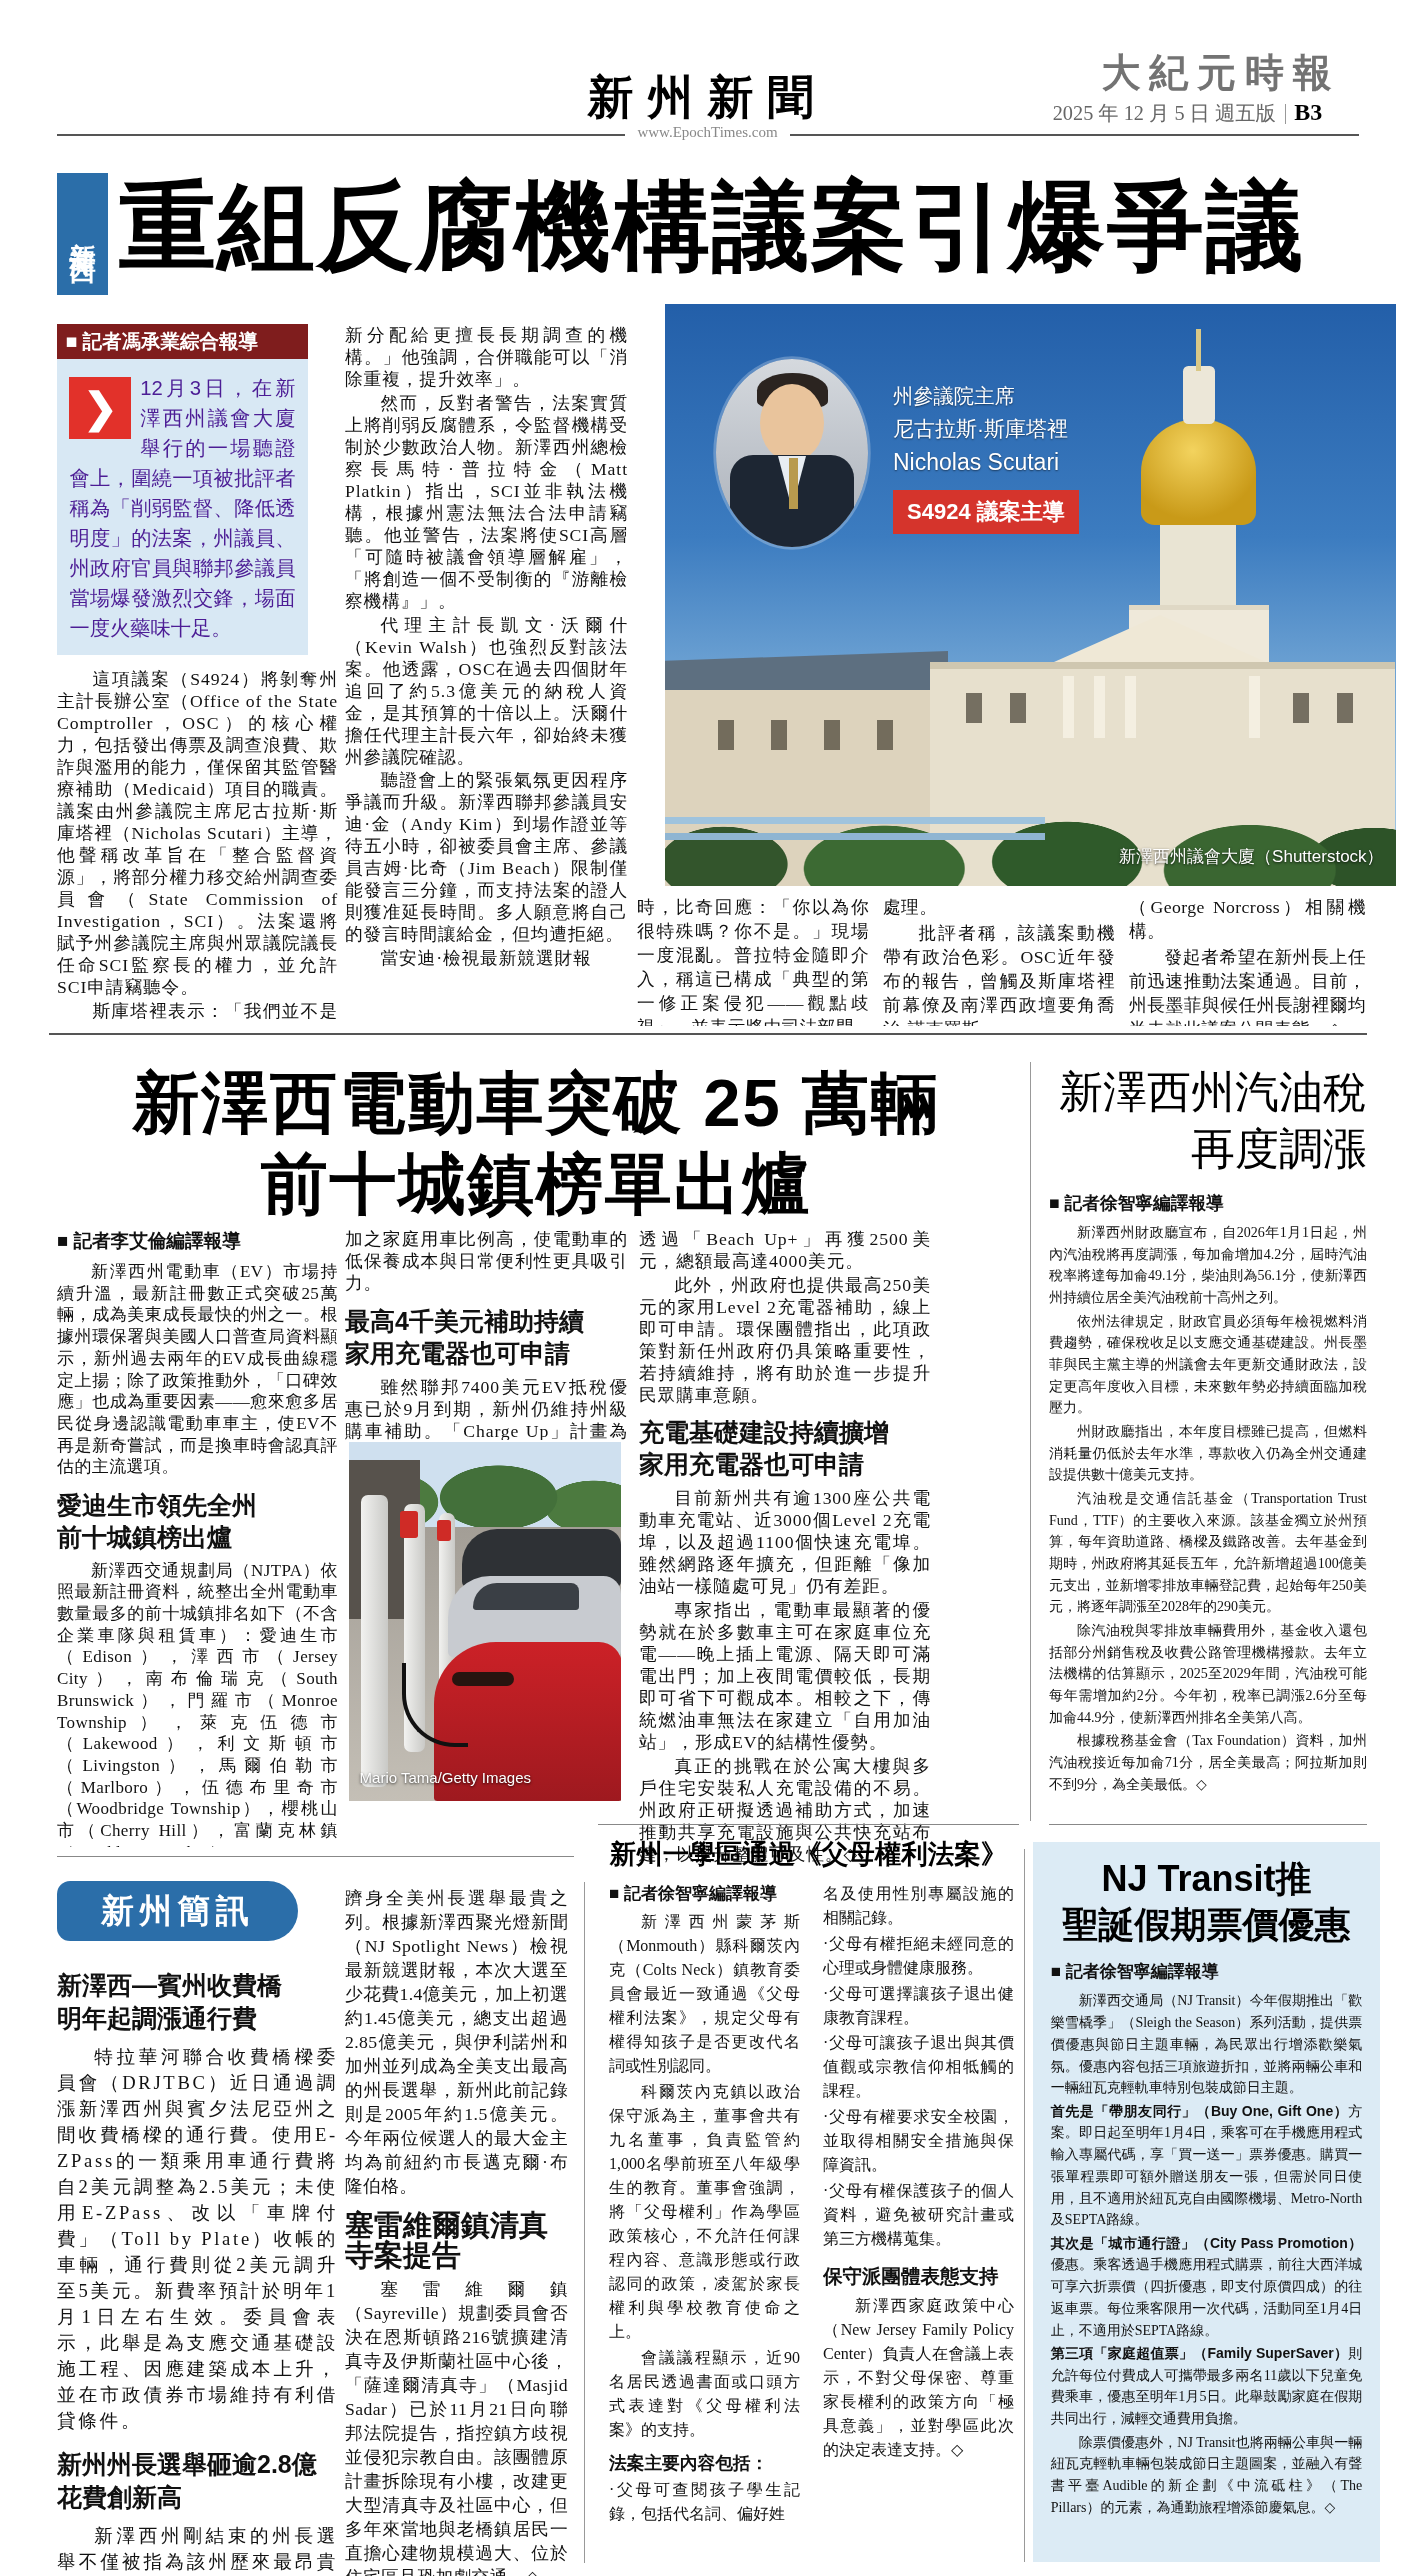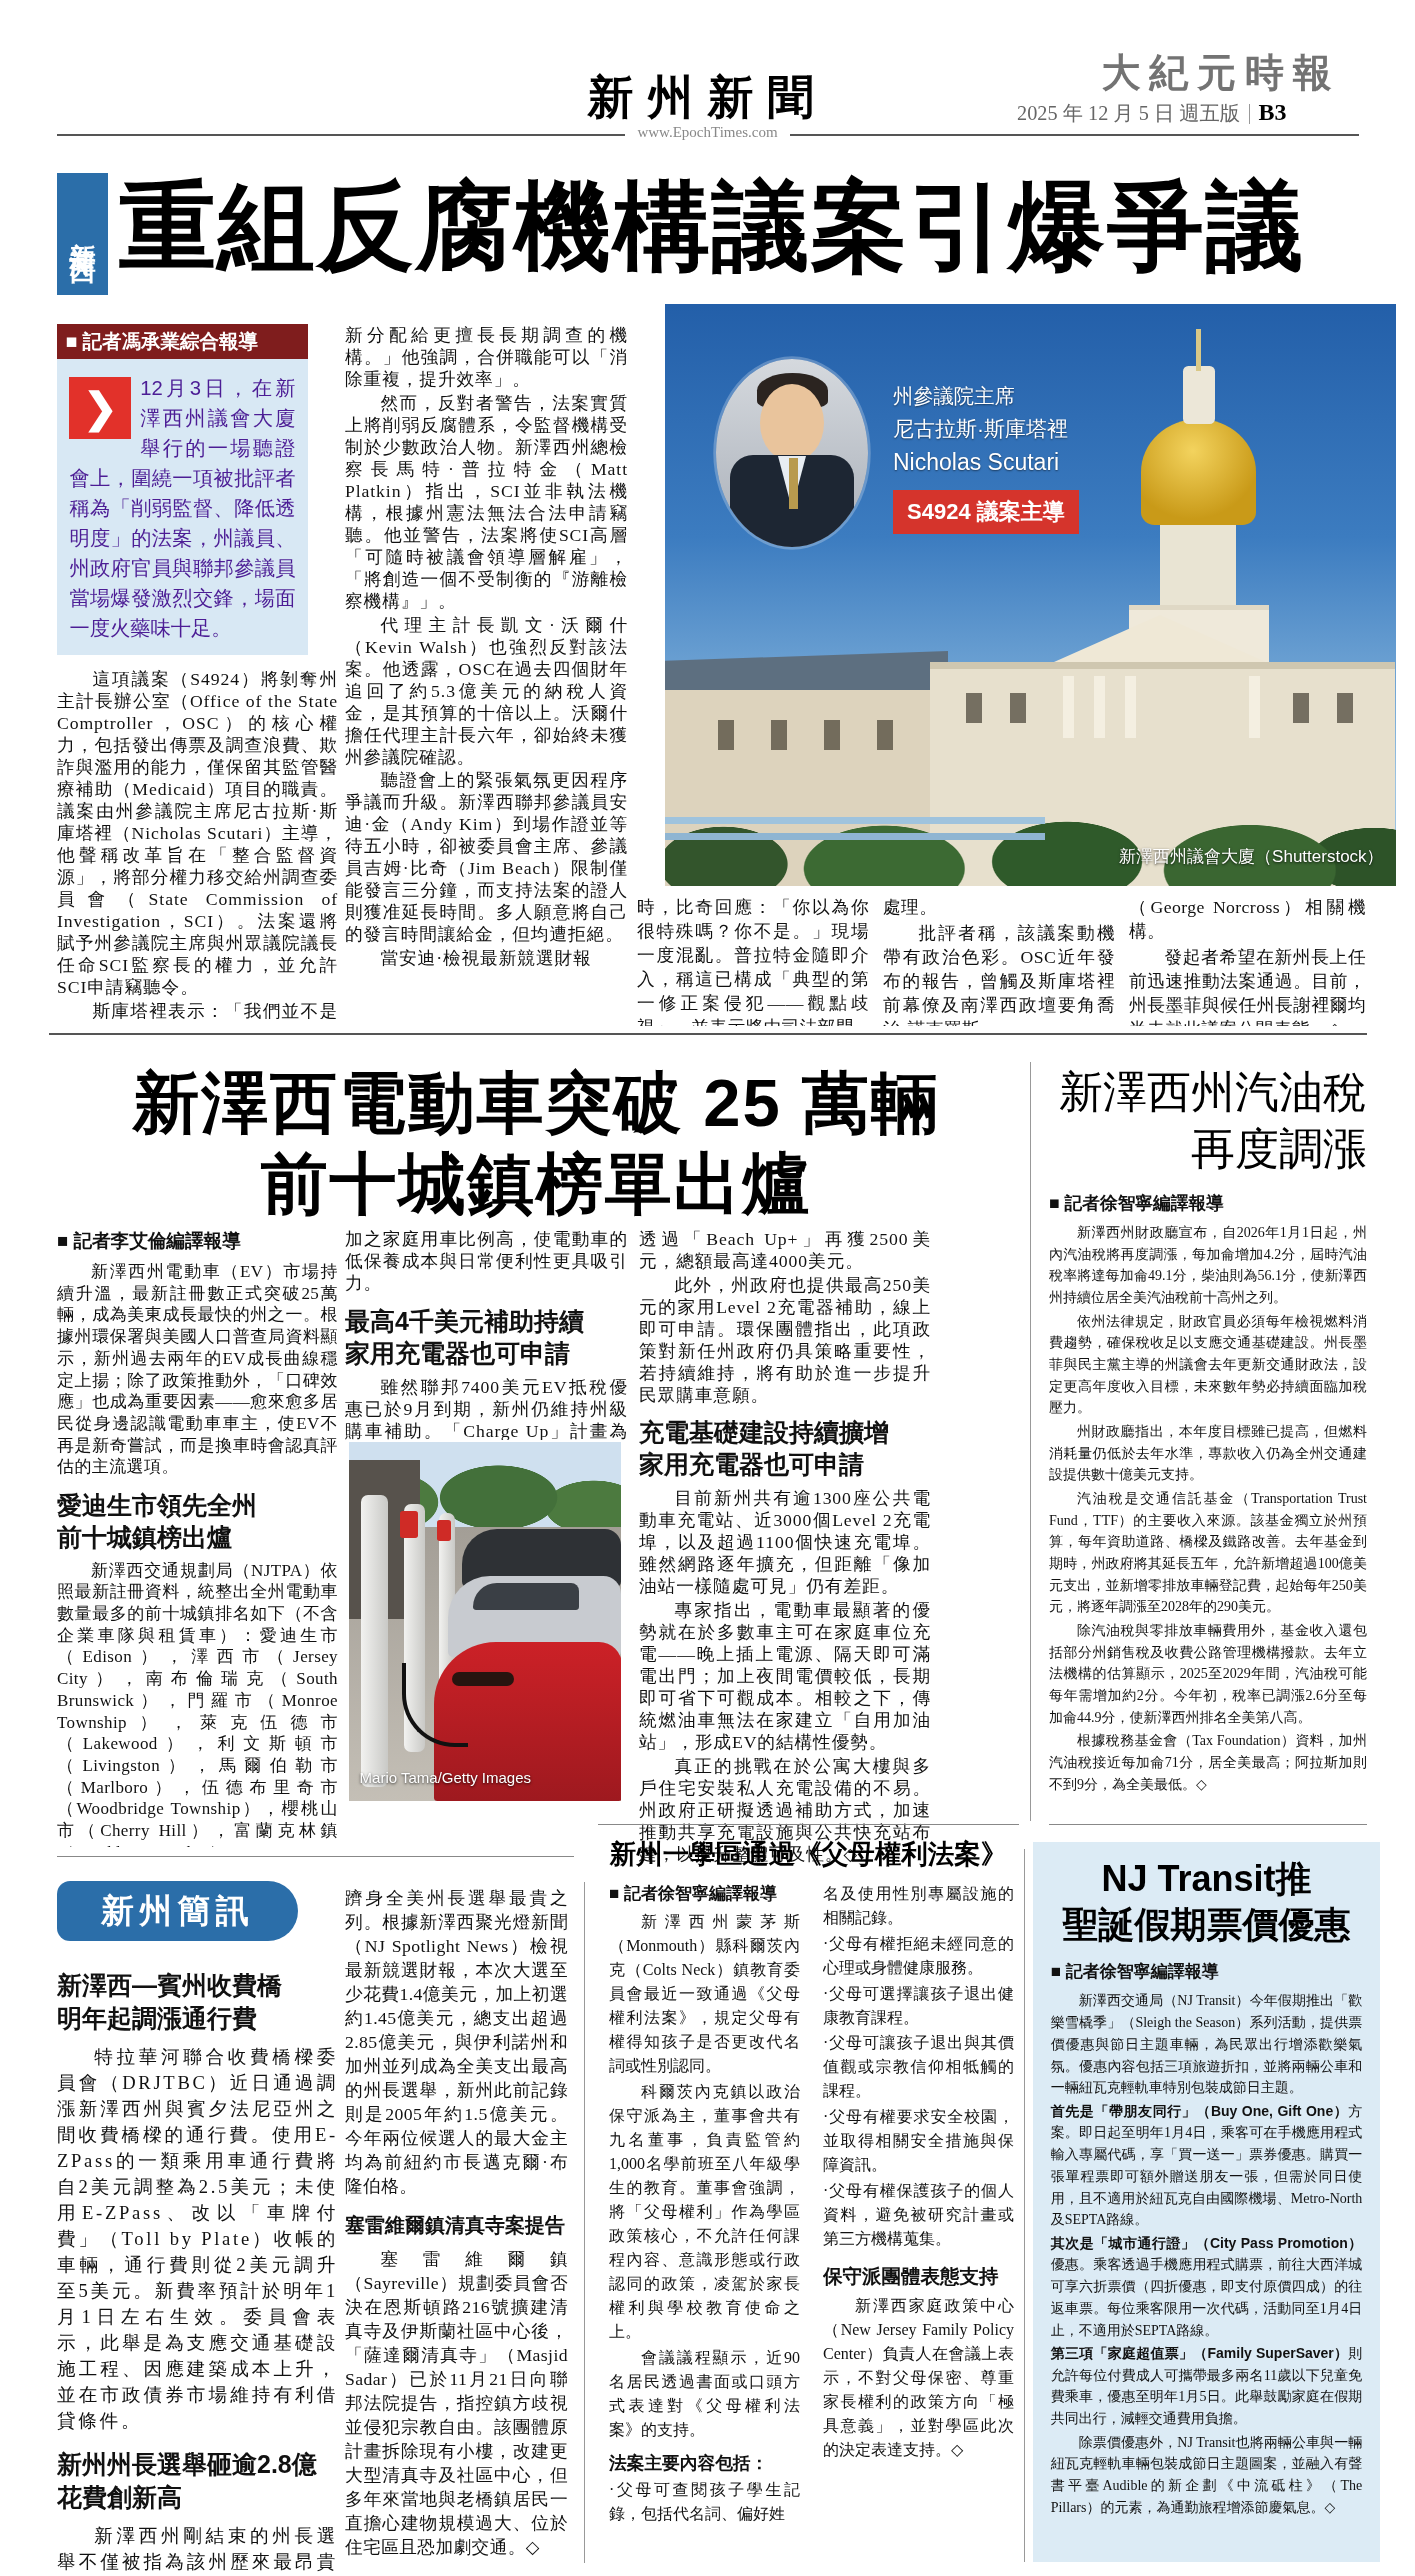--- a/index.html
+++ b/index.html
@@ -17,21 +17,21 @@
   .body-s{font-size:14px;line-height:21.7px;}
   .body-p{font-size:16px;line-height:24px;}
   .byline{font-family:"Liberation Sans","DejaVu Sans",sans-serif;font-weight:bold;font-size:18.6px;margin:0 0 7px 0;text-align:left;}
   .col{position:absolute;overflow:hidden;}
 
   
   .masthead{position:absolute;left:1084px;top:46px;width:274px;text-align:center;font-size:39px;font-weight:bold;
             color:#737373;letter-spacing:8.8px;}
   .section-title{position:absolute;left:442px;top:67px;width:531px;text-align:center;font-size:46px;font-weight:bold;
                  letter-spacing:14px;color:#000;}
-  .dateline{position:absolute;left:1017px;top:99px;width:341px;text-align:left;font-size:20.3px;color:#666;}
+  .dateline{position:absolute;left:1017px;top:99px;width:341px;text-align:center;font-size:20.3px;color:#666;}
   .dateline .pageno{color:#000;font-weight:bold;font-size:24px;}
   .dateline .sep{display:inline-block;width:0.9px;height:19.5px;background:#999;margin:0 8.8px;vertical-align:-3.5px;}
   .website{position:absolute;left:0;top:124px;width:1415px;text-align:center;font-size:15px;color:#888;}
   .website span{background:#fff;padding:0 12.4px;}
 
   
   .kicker{position:absolute;left:57px;top:173px;width:51px;height:122px;background:#2b6ea9;color:#fff;
           display:flex;align-items:center;justify-content:center;
           writing-mode:vertical-rl;text-orientation:upright;font-size:26.5px;font-weight:bold;letter-spacing:8.8px;}
   .main-headline{position:absolute;left:119px;top:163px;width:1247px;font-size:97px;font-weight:900;
@@ -118,21 +118,21 @@
   
   .gas-headline{position:absolute;left:1049px;width:318px;text-align:right;font-weight:400;font-size:44px;
                 font-family:"Liberation Sans","DejaVu Sans",sans-serif;color:#000;}
 
   
   .brief-label{position:absolute;left:57px;top:1881px;width:241px;height:60px;background:#2b6ea9;color:#fff;
                border-radius:14px 32px 32px 14px;display:flex;align-items:center;justify-content:center;
                font-family:"Liberation Sans","DejaVu Sans",sans-serif;font-weight:bold;font-size:33px;letter-spacing:5.3px;}
   .sub-brief{font-family:"Liberation Sans","DejaVu Sans",sans-serif;font-weight:bold;font-size:25px;line-height:33px;
              margin:0 0 8.8px 0;text-align:left;}
-  .sub-brief2{font-family:"Liberation Sans","DejaVu Sans",sans-serif;font-weight:bold;font-size:20px;line-height:30px;
+  .sub-brief2{font-family:"Liberation Sans","DejaVu Sans",sans-serif;font-weight:bold;font-size:29px;line-height:30px;
              margin:12.4px 0 7px 0;text-align:left;}
 
   
   .parents-headline{position:absolute;left:598px;top:1836px;width:421px;text-align:center;font-weight:900;font-size:26.5px;
                     font-family:"Liberation Sans","DejaVu Sans",sans-serif;color:#000;}
   .sub-p{font-family:"Liberation Sans","DejaVu Sans",sans-serif;font-weight:bold;font-size:17.7px;margin:8.8px 0 3.5px 0;text-align:left;}
   .byline-sm{font-family:"Liberation Sans","DejaVu Sans",sans-serif;font-weight:bold;font-size:17px;margin:0 0 5.3px 0;text-align:left;}
 
   
   .transit-box{position:absolute;left:1033px;top:1842px;width:347px;height:720px;background:#dcebf5;

